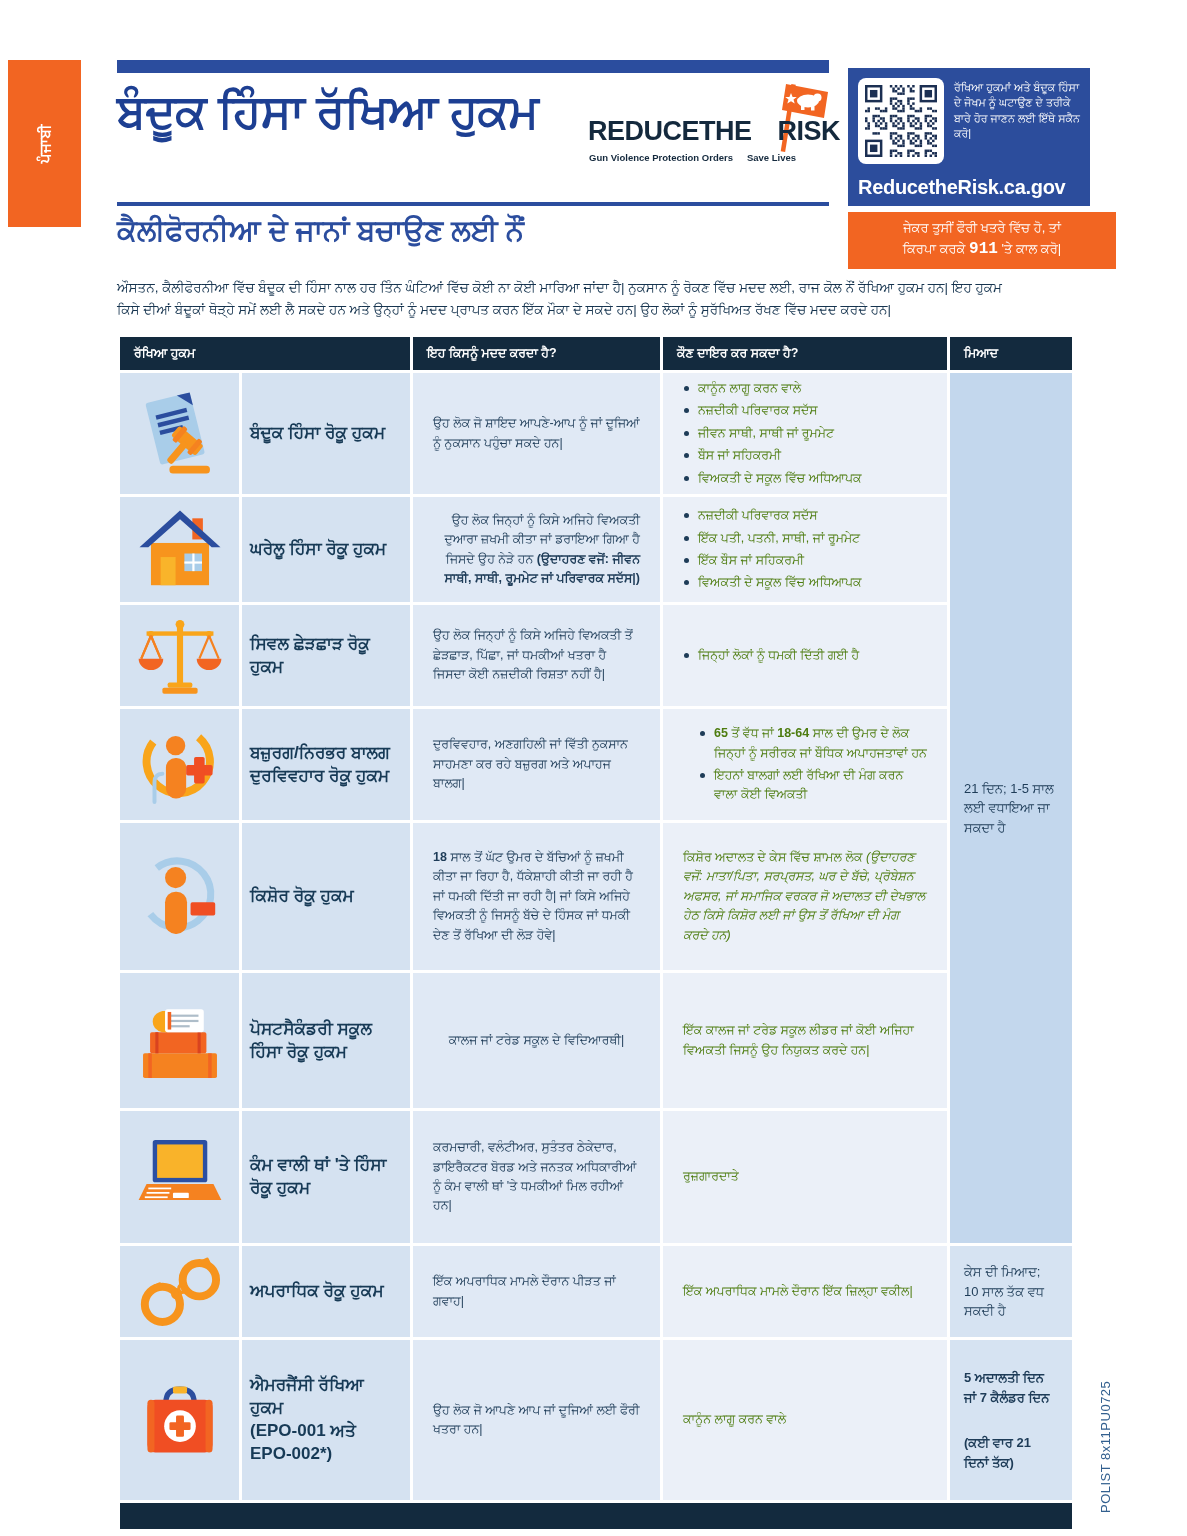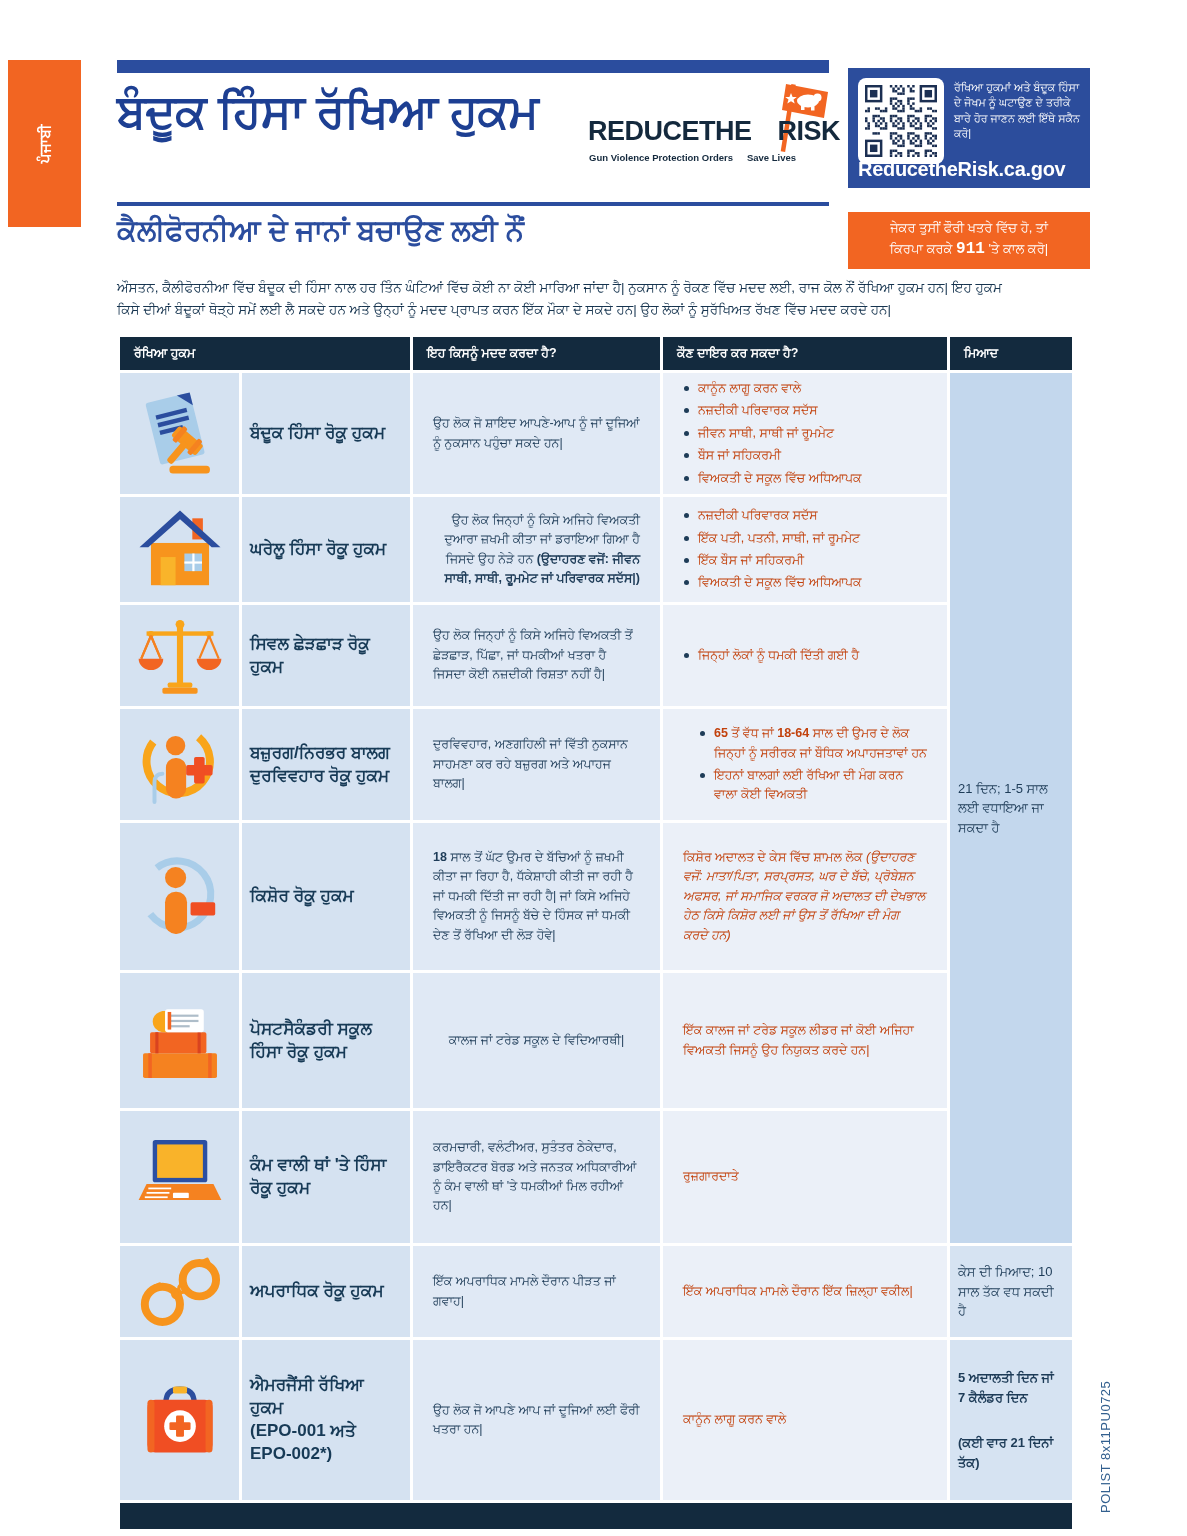--- a/index.html
+++ b/index.html
@@ -22,32 +22,32 @@
   .logo{position:absolute;left:588px;top:92px;width:280px;height:80px;}
   .logo-text{position:absolute;left:0;top:24px;font-weight:bold;font-size:27px;color:#14293d;
              letter-spacing:-.5px;white-space:nowrap;}
   .logo-text .risk{margin-left:26px;}
   .logo-tag{position:absolute;left:1px;top:60px;font-size:9.5px;font-weight:bold;color:#14293d;
             white-space:nowrap;}
   .logo-tag .sep{display:inline-block;width:14px;}
   .logo-flag{position:absolute;left:132px;top:-14px;width:110px;height:78px;}
 
   
-  .qr-panel{position:absolute;left:848px;top:68px;width:242px;height:120px;background:#2c4d9c;
+  .qr-panel{position:absolute;left:848px;top:68px;width:242px;height:138px;background:#2c4d9c;
             box-sizing:border-box;padding:10px;}
   .qr-row{display:flex;gap:10px;}
   .qr-box{width:86px;height:86px;background:#fff;border-radius:8px;box-sizing:border-box;
           padding:7px;flex:none;}
   .qr-box svg{width:100%;height:100%;display:block;}
   .qr-text{font-size:11px;line-height:1.4;color:#fff;padding-top:2px;}
   .qr-url{position:absolute;left:10px;bottom:7px;font-size:20px;font-weight:bold;color:#fff;
           letter-spacing:-.3px;white-space:nowrap;}
 
   
-  .emergency{position:absolute;left:848px;top:212px;width:242px;height:57px;background:#f26522;
+  .emergency{position:absolute;left:848px;top:212px;width:268px;height:57px;background:#f26522;
              color:#fff;display:flex;flex-direction:column;align-items:center;justify-content:center;
              font-size:13px;line-height:1.45;text-align:center;}
   .emergency .num{font-size:16px;font-weight:bold;font-family:Liberation Mono, monospace;}
 
   
   .intro{position:absolute;left:117px;top:277px;width:897px;font-size:13.5px;line-height:1.6;
          color:#16344f;}
 
   
   .table-grid{position:absolute;left:120px;top:337px;width:952px;display:grid;
@@ -60,22 +60,22 @@
   .th2{grid-column:3;grid-row:1;}
   .th3{grid-column:4;grid-row:1;}
   .th4{grid-column:5;grid-row:1;}
   .cell{display:flex;flex-direction:column;justify-content:center;box-sizing:border-box;}
   .icon-cell{background:#d5e2f1;align-items:center;}
   .icon-cell .icon{width:88px;height:88px;}
   .icon-cell .icon svg{width:100%;height:100%;display:block;}
   .name-cell{background:#d5e2f1;padding:6px 12px 6px 8px;font-size:17px;font-weight:bold;
              color:#173a56;line-height:1.35;}
   .helps-cell{background:#e0e9f5;padding:10px 20px;font-size:12.5px;color:#1e3c58;line-height:1.55;}
-  .who-cell{background:#ebf0f8;padding:10px 20px;font-size:12.5px;color:#c2410c;line-height:1.55;}
-  .duration-cell{background:#d6e3f2;padding:10px 8px;font-size:13px;color:#1e3c58;line-height:1.5;}
+  .who-cell{background:#ebf0f8;padding:10px 20px;font-size:12.5px;color:#4d7c0f;line-height:1.55;}
+  .duration-cell{background:#d6e3f2;padding:10px 14px;font-size:13px;color:#1e3c58;line-height:1.5;}
   .dur-merged{background:#c3d7ed;grid-column:5;grid-row:2/9;}
   .dur-line + .dur-line{margin-top:26px;}
   .table-footer{grid-column:1/6;grid-row:11;background:#132a3e;}
   ul.bullets{list-style:none;margin:0;padding:0;}
   ul.bullets li{position:relative;padding-left:15px;margin:3px 0;}
   ul.bullets li::before{content:'';position:absolute;left:1px;top:7px;width:5px;height:5px;
                         border-radius:50%;background:#1e3c58;}
   .b{font-weight:bold;}
   .i{font-style:italic;}
 

